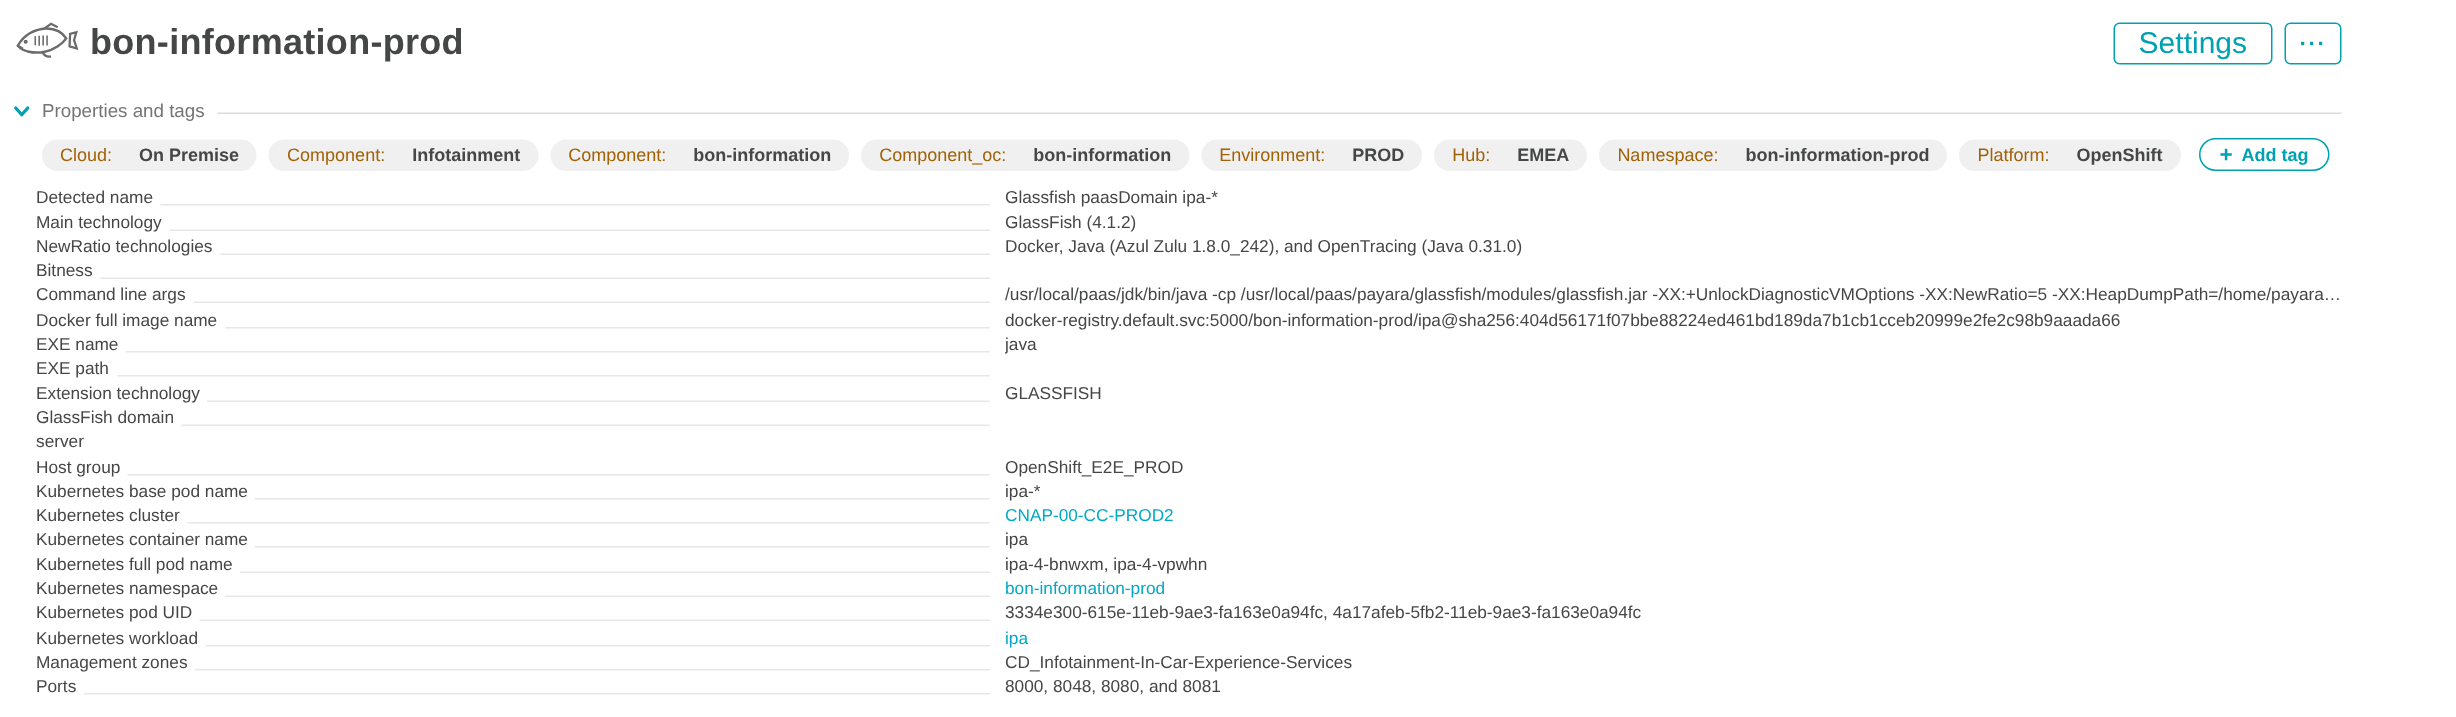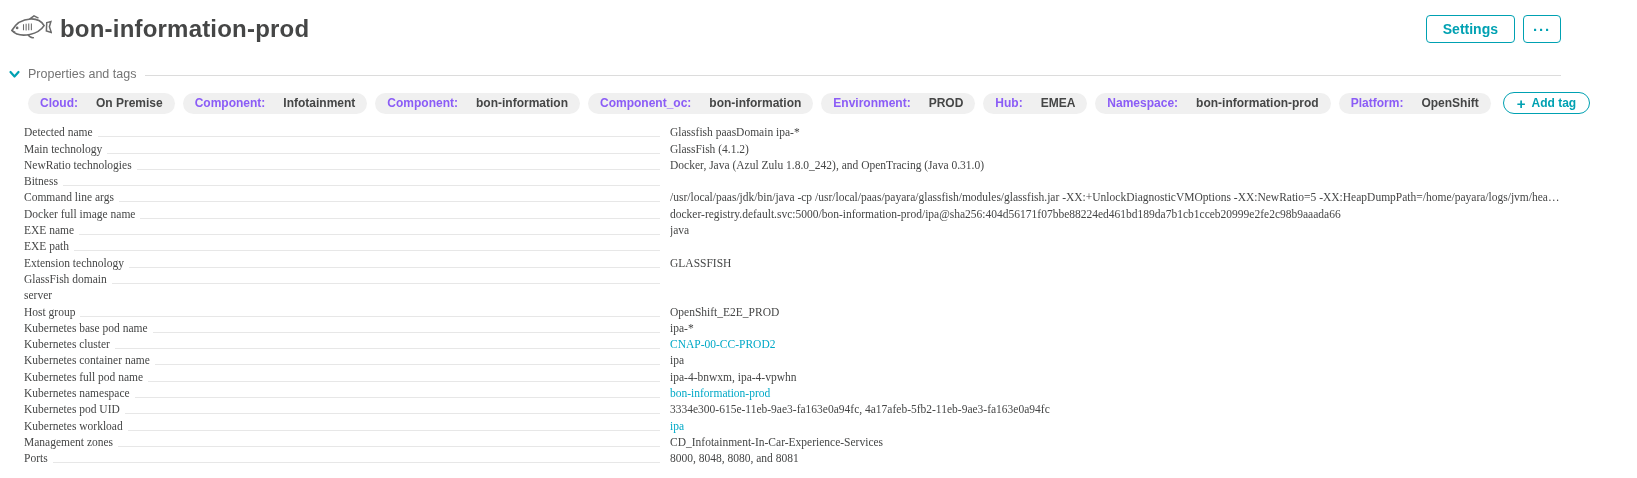--- a/index.html
+++ b/index.html
@@ -21,48 +21,48 @@
   }
   .page{width:1561px;padding-top:12px;}
 
   
   .hdr{display:flex;align-items:center;padding:0 0 0 10px;height:34px;}
   .hdr .fish{flex:0 0 auto;margin-right:8px;display:flex;align-items:center;}
   .hdr h1{font-size:24px;font-weight:700;color:var(--text);letter-spacing:.2px;white-space:nowrap;}
   .hdr-actions{margin-left:auto;display:flex;gap:8px;align-items:center;}
   .btn{
     border:1px solid var(--accent);color:var(--accent);background:#fff;
-    border-radius:4px;font-family:inherit;font-size:14px;font-weight:700;
+    border-radius:4px;font-family:inherit;font-size:20px;font-weight:400;
     height:28px;padding:0 16px;cursor:pointer;display:flex;align-items:center;justify-content:center;
   }
   .btn.more{padding:0 9px;font-size:15px;letter-spacing:1px;font-weight:700;}
 
   
   .section-hdr{display:flex;align-items:center;margin:20px 0 8px 8px;height:16px;}
   .chev{display:flex;align-items:center;margin-right:7px;cursor:pointer;}
   .section-title{font-size:12.5px;color:var(--muted);white-space:nowrap;}
   .section-rule{flex:1;border-bottom:1px solid var(--rule);margin-left:9px;margin-top:2px;}
 
   
   .tags-row{display:flex;align-items:center;gap:8px;padding-left:28px;margin:10px 0 10px 0;flex-wrap:nowrap;}
   .pill{
     background:var(--pill-bg);border-radius:11px;height:21px;
     display:flex;align-items:center;padding:0 12px;font-size:12px;white-space:nowrap;
   }
-  .pill .k{color:#8b5cf6;font-weight:bold;}
+  .pill .k{color:#a16207;}
   .pill .v{color:var(--text);font-weight:700;margin-left:18px;}
   .add-tag{
     border:1px solid var(--accent);border-radius:12px;background:#fff;height:22px;
     display:flex;align-items:center;padding:0 13px;color:var(--accent);
     font-size:12px;font-weight:700;cursor:pointer;white-space:nowrap;margin-left:4px;
   }
   .add-tag .plus{font-size:15px;font-weight:700;margin-right:6px;line-height:1;}
 
   
-  .props{padding-left:24px;margin-top:4px;font-family:Liberation Serif, serif;}
+  .props{padding-left:24px;margin-top:4px;}
   .prop-row{display:flex;align-items:flex-end;height:16.3px;font-size:11.5px;line-height:14px;}
   .prop-left{width:646px;flex:0 0 auto;display:flex;align-items:flex-end;}
   .prop-label{white-space:nowrap;color:var(--text);padding-bottom:1px;}
   .prop-leader{flex:1;border-bottom:1px solid var(--leader);margin:0 10px 3px 5px;}
   .prop-value{white-space:nowrap;overflow:hidden;text-overflow:ellipsis;color:var(--text);flex:1;padding-bottom:1px;}
   .prop-value.link{color:var(--link);cursor:pointer;}
 </style>
 </head>
 <body>
 

